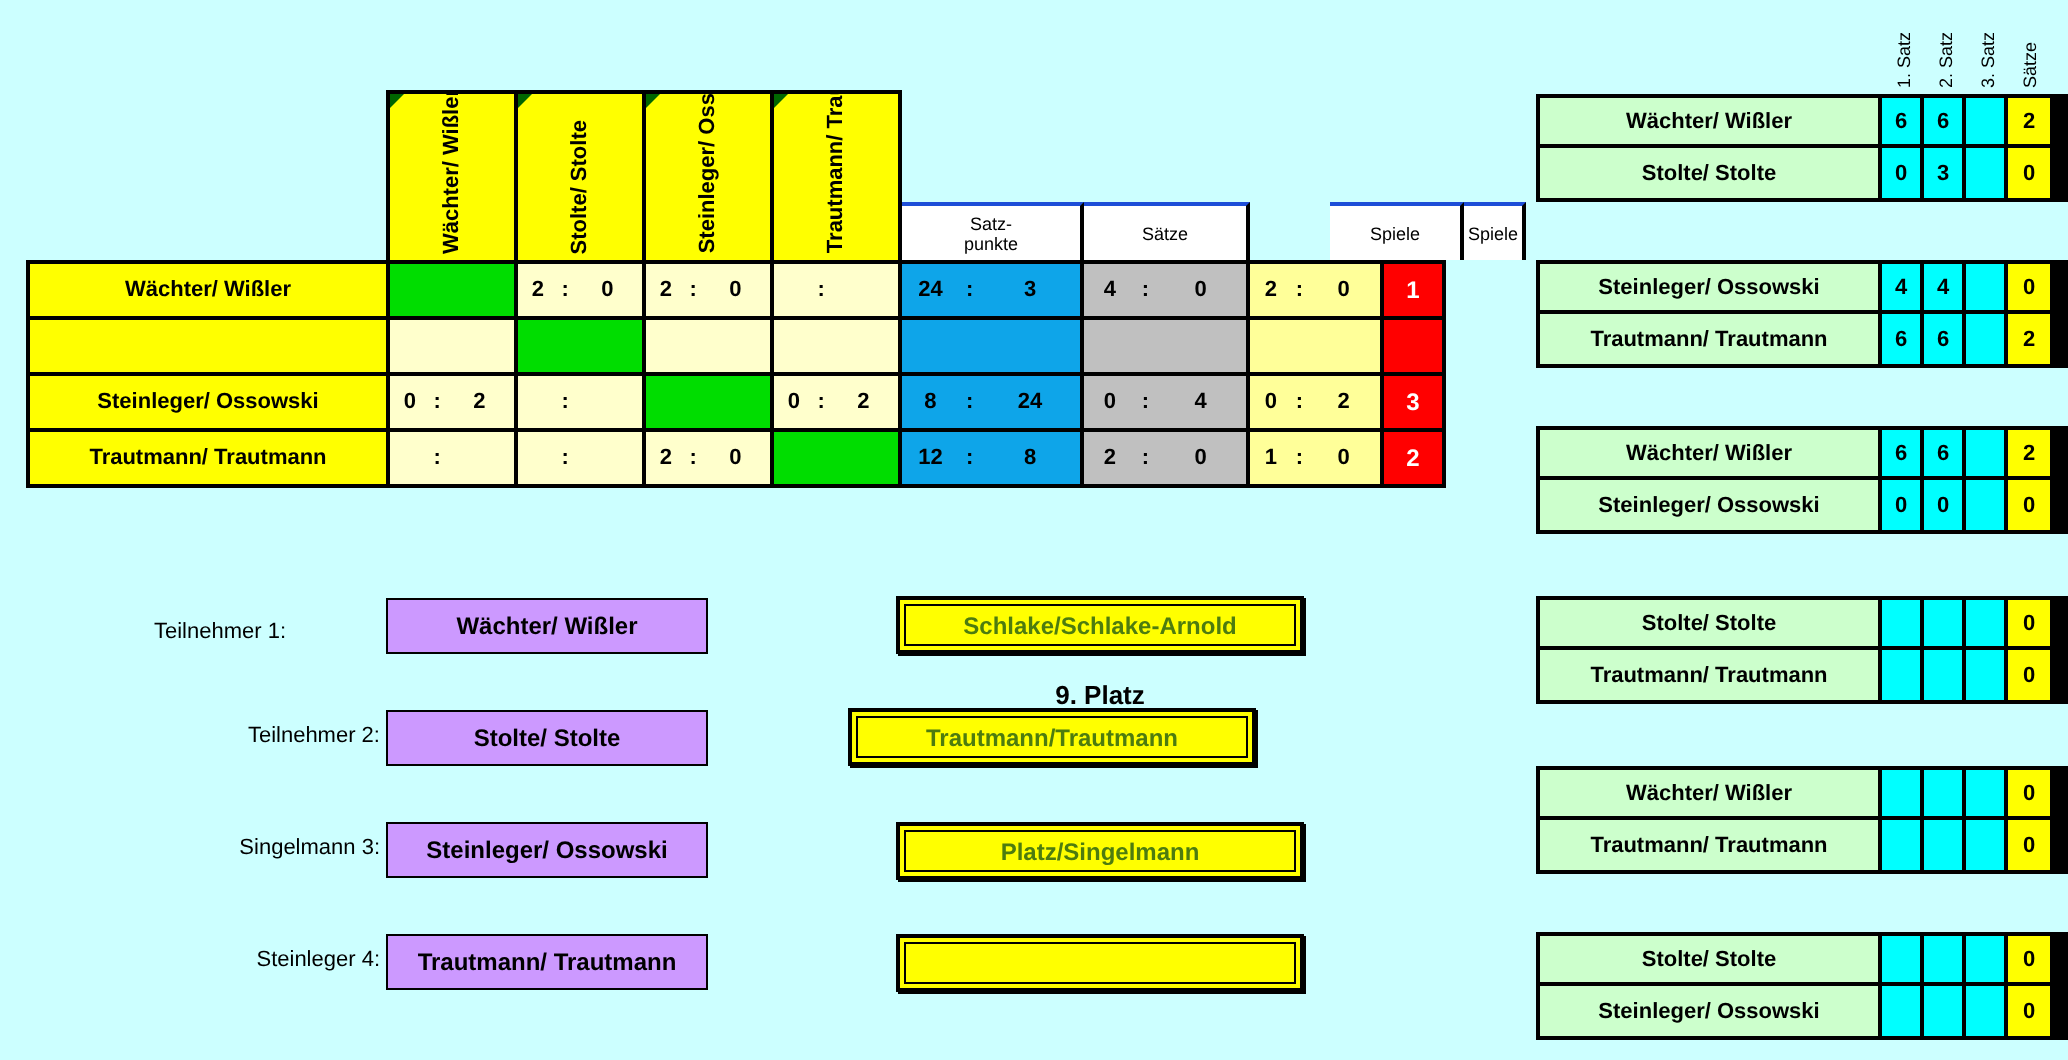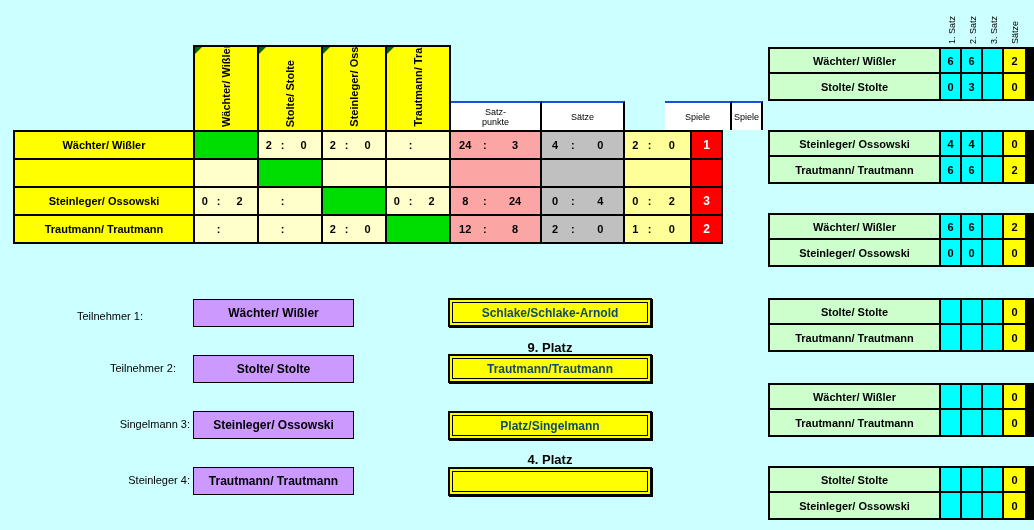--- a/index.html
+++ b/index.html
@@ -16,37 +16,37 @@
   .stat-cell{box-sizing:border-box;border-top:2px solid #1d4ed8;border-right:2px solid #000;border-bottom:0;
              background:#FFFFFF;display:flex;flex-direction:column;justify-content:center;align-items:center;
              font-size:9px;line-height:10px;color:#000;}
   .xbody{left:13px;top:130px;display:grid;grid-template-columns:180px 64px 64px 64px 64px 91px 83px 67px 31px;
          grid-auto-rows:28px;border-left:2px solid #000;border-top:2px solid #000;}
   .cell{box-sizing:border-box;border-right:2px solid #000;border-bottom:2px solid #000;
         display:flex;align-items:center;justify-content:center;font-weight:bold;font-size:11px;color:#000;}
   .c-name{background:#FFFF00;}
   .c-diag{background:#00DD00;}
   .c-m{background:#FFFFCC;}
-  .c-sp{background:#fca5a5;}
+  .c-sp{background:#0ea5e9;}
   .c-sz{background:#C0C0C0;}
   .c-g{background:#FFFF99;}
   .c-platz{background:#FF0000;color:#FFFFFF;font-size:12px;}
   .sc{display:flex;width:100%;align-items:center;}
   .sl{width:32%;text-align:center;}
   .sm{width:12%;text-align:center;}
   .sr{width:56%;text-align:center;}
   
   .heading{font-weight:bold;font-size:13px;text-align:center;color:#000;}
   .plabel{font-size:11px;text-align:right;color:#000;}
   .pbox{box-sizing:border-box;width:161px;height:28px;background:#CC99FF;border:1px solid #000;
         display:flex;align-items:center;justify-content:center;font-weight:bold;font-size:12px;color:#000;}
   .wbox{box-sizing:border-box;width:204px;height:29px;background:#FFFF00;border:2px solid #000;padding:2px;
         box-shadow:1px 1px 0 #000;}
   .wbox-in{box-sizing:border-box;width:100%;height:100%;border:1px solid #000;background:#FFFF00;
-           display:flex;align-items:center;justify-content:center;font-weight:bold;font-size:12px;color:#0c4a6e;}
+           display:flex;align-items:center;justify-content:center;font-weight:bold;font-size:12px;color:#4d7c0f;}
   
   .vwrap{display:flex;align-items:flex-end;justify-content:center;width:21px;height:40px;top:4px;}
   .vsmall{writing-mode:vertical-rl;transform:rotate(180deg);white-space:nowrap;font-size:9px;color:#000;}
   .rtable{left:768px;width:263px;display:grid;grid-template-columns:171px 21px 21px 21px 21px;
           grid-auto-rows:25px;border:2px solid #000;background:#000;grid-gap:0;}
   .rcell{box-sizing:border-box;display:flex;align-items:center;justify-content:center;
          font-weight:bold;font-size:11px;color:#000;border-right:2px solid #000;}
   .rcell:nth-child(5n){border-right:0;}
   .rrow1{border-bottom:2px solid #000;}
   .r-name{background:#CCFFCC;}
@@ -235,41 +235,40 @@
           <span class="sr">0</span>
         </div>
       </div>
     <div class="cell c-platz">2</div>
   </div>
 
 
   <div class="abs plabel" style="left:30px;top:310px;width:160px;text-align:center;">Teilnehmer 1:</div>
   <div class="abs pbox" style="left:193px;top:299px;">Wächter/ Wißler</div>
 
-  <div class="abs plabel" style="left:16px;top:362px;width:160px;">Teilnehmer 2:</div>
+  <div class="abs plabel" style="left:30px;top:362px;width:160px;">Teilnehmer 2:</div>
   <div class="abs pbox" style="left:193px;top:355px;">Stolte/ Stolte</div>
 
   <div class="abs plabel" style="left:30px;top:418px;width:160px;">Singelmann 3:</div>
   <div class="abs pbox" style="left:193px;top:411px;">Steinleger/ Ossowski</div>
 
   <div class="abs plabel" style="left:30px;top:474px;width:160px;">Steinleger 4:</div>
   <div class="abs pbox" style="left:193px;top:467px;">Trautmann/ Trautmann</div>
 
   <div class="abs heading" style="left:448px;top:276px;width:204px;margin-top:35px;">Sieger</div>
   <div class="abs wbox" style="left:448px;top:298px;">
     <div class="wbox-in">Schlake/Schlake-Arnold</div>
   </div>
   <div class="abs heading" style="left:448px;top:340px;width:204px;">9. Platz</div>
-  <div class="abs wbox" style="left:448px;top:354px;">
+  <div class="abs wbox" style="left:424px;top:354px;">
     <div class="wbox-in">Trautmann/Trautmann</div>
   </div>
   <div class="abs wbox" style="left:448px;top:411px;">
     <div class="wbox-in">Platz/Singelmann</div>
   </div>
-  <div class="abs heading" style="left:448px;top:452px;width:204px;">4. Platz</div>
   <div class="abs wbox" style="left:448px;top:467px;">
     <div class="wbox-in"></div>
   </div>
 
   <div class="abs vwrap" style="left:941px;">
       <span class="vsmall">1. Satz</span>
     </div>
   <div class="abs vwrap" style="left:962px;">
       <span class="vsmall">2. Satz</span>
     </div>

